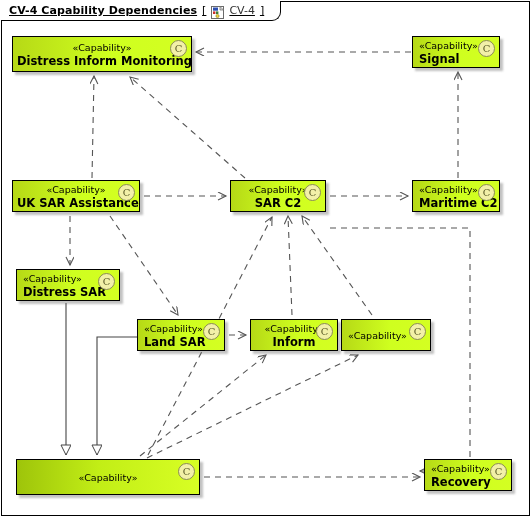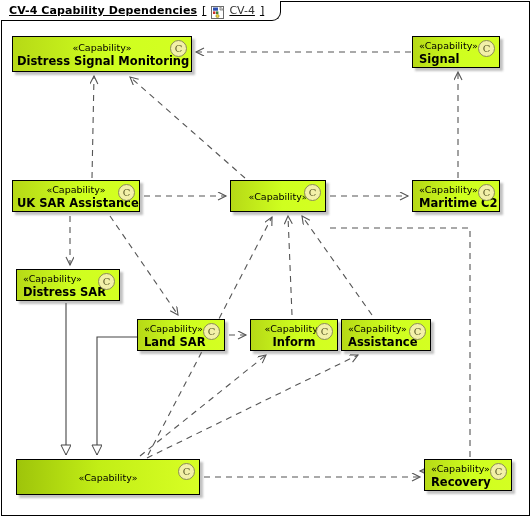--- a/index.html
+++ b/index.html
@@ -190,38 +190,39 @@
       <path d="M330,228 L470,228 L470,471 L420,471" stroke-dasharray="6,5" marker-end="url(#openarrow)"></path>
 
       <path d="M66,303 L66,455" stroke="#444444" marker-end="url(#hollowtri)"></path>
 
       <path d="M137,337 L97,337 L97,455" stroke="#444444" marker-end="url(#hollowtri)"></path>
     </g>
   </svg>
 
   <div class="node" style="left:12px; top:36px; width:180px; height:36px;">
     <div class="stereotype">«Capability»</div>
-    <div class="nodename">Distress Signal Monitoring</div>
+    <div class="nodename">Distress Inform Monitoring</div>
     <div class="c-badge">C</div>
   </div>
 
   <div class="node align-left" style="left:412px; top:36px; width:88px; height:32px;">
     <div class="stereotype">«Capability»</div>
     <div class="nodename">Signal</div>
     <div class="c-badge">C</div>
   </div>
 
   <div class="node" style="left:12px; top:180px; width:128px; height:32px;">
     <div class="stereotype">«Capability»</div>
     <div class="nodename">UK SAR Assistance</div>
     <div class="c-badge">C</div>
   </div>
 
   <div class="node" style="left:230px; top:180px; width:96px; height:32px;">
     <div class="stereotype">«Capability»</div>
+    <div class="nodename">SAR C2</div>
     <div class="c-badge">C</div>
   </div>
 
   <div class="node align-left" style="left:412px; top:180px; width:88px; height:32px;">
     <div class="stereotype">«Capability»</div>
     <div class="nodename">Maritime C2</div>
     <div class="c-badge">C</div>
   </div>
 
   <div class="node align-left" style="left:16px; top:269px; width:104px; height:32px;">
@@ -237,21 +238,20 @@
   </div>
 
   <div class="node" style="left:250px; top:319px; width:88px; height:32px;">
     <div class="stereotype">«Capability»</div>
     <div class="nodename">Inform</div>
     <div class="c-badge">C</div>
   </div>
 
   <div class="node align-left" style="left:341px; top:319px; width:90px; height:32px;">
     <div class="stereotype">«Capability»</div>
-    <div class="nodename">Assistance</div>
     <div class="c-badge">C</div>
   </div>
 
   <div class="node big" style="left:16px; top:459px; width:184px; height:36px;">
     <div class="stereotype">«Capability»</div>
     <div class="c-badge">C</div>
   </div>
 
   <div class="node align-left" style="left:424px; top:459px; width:88px; height:32px;">
     <div class="stereotype">«Capability»</div>

